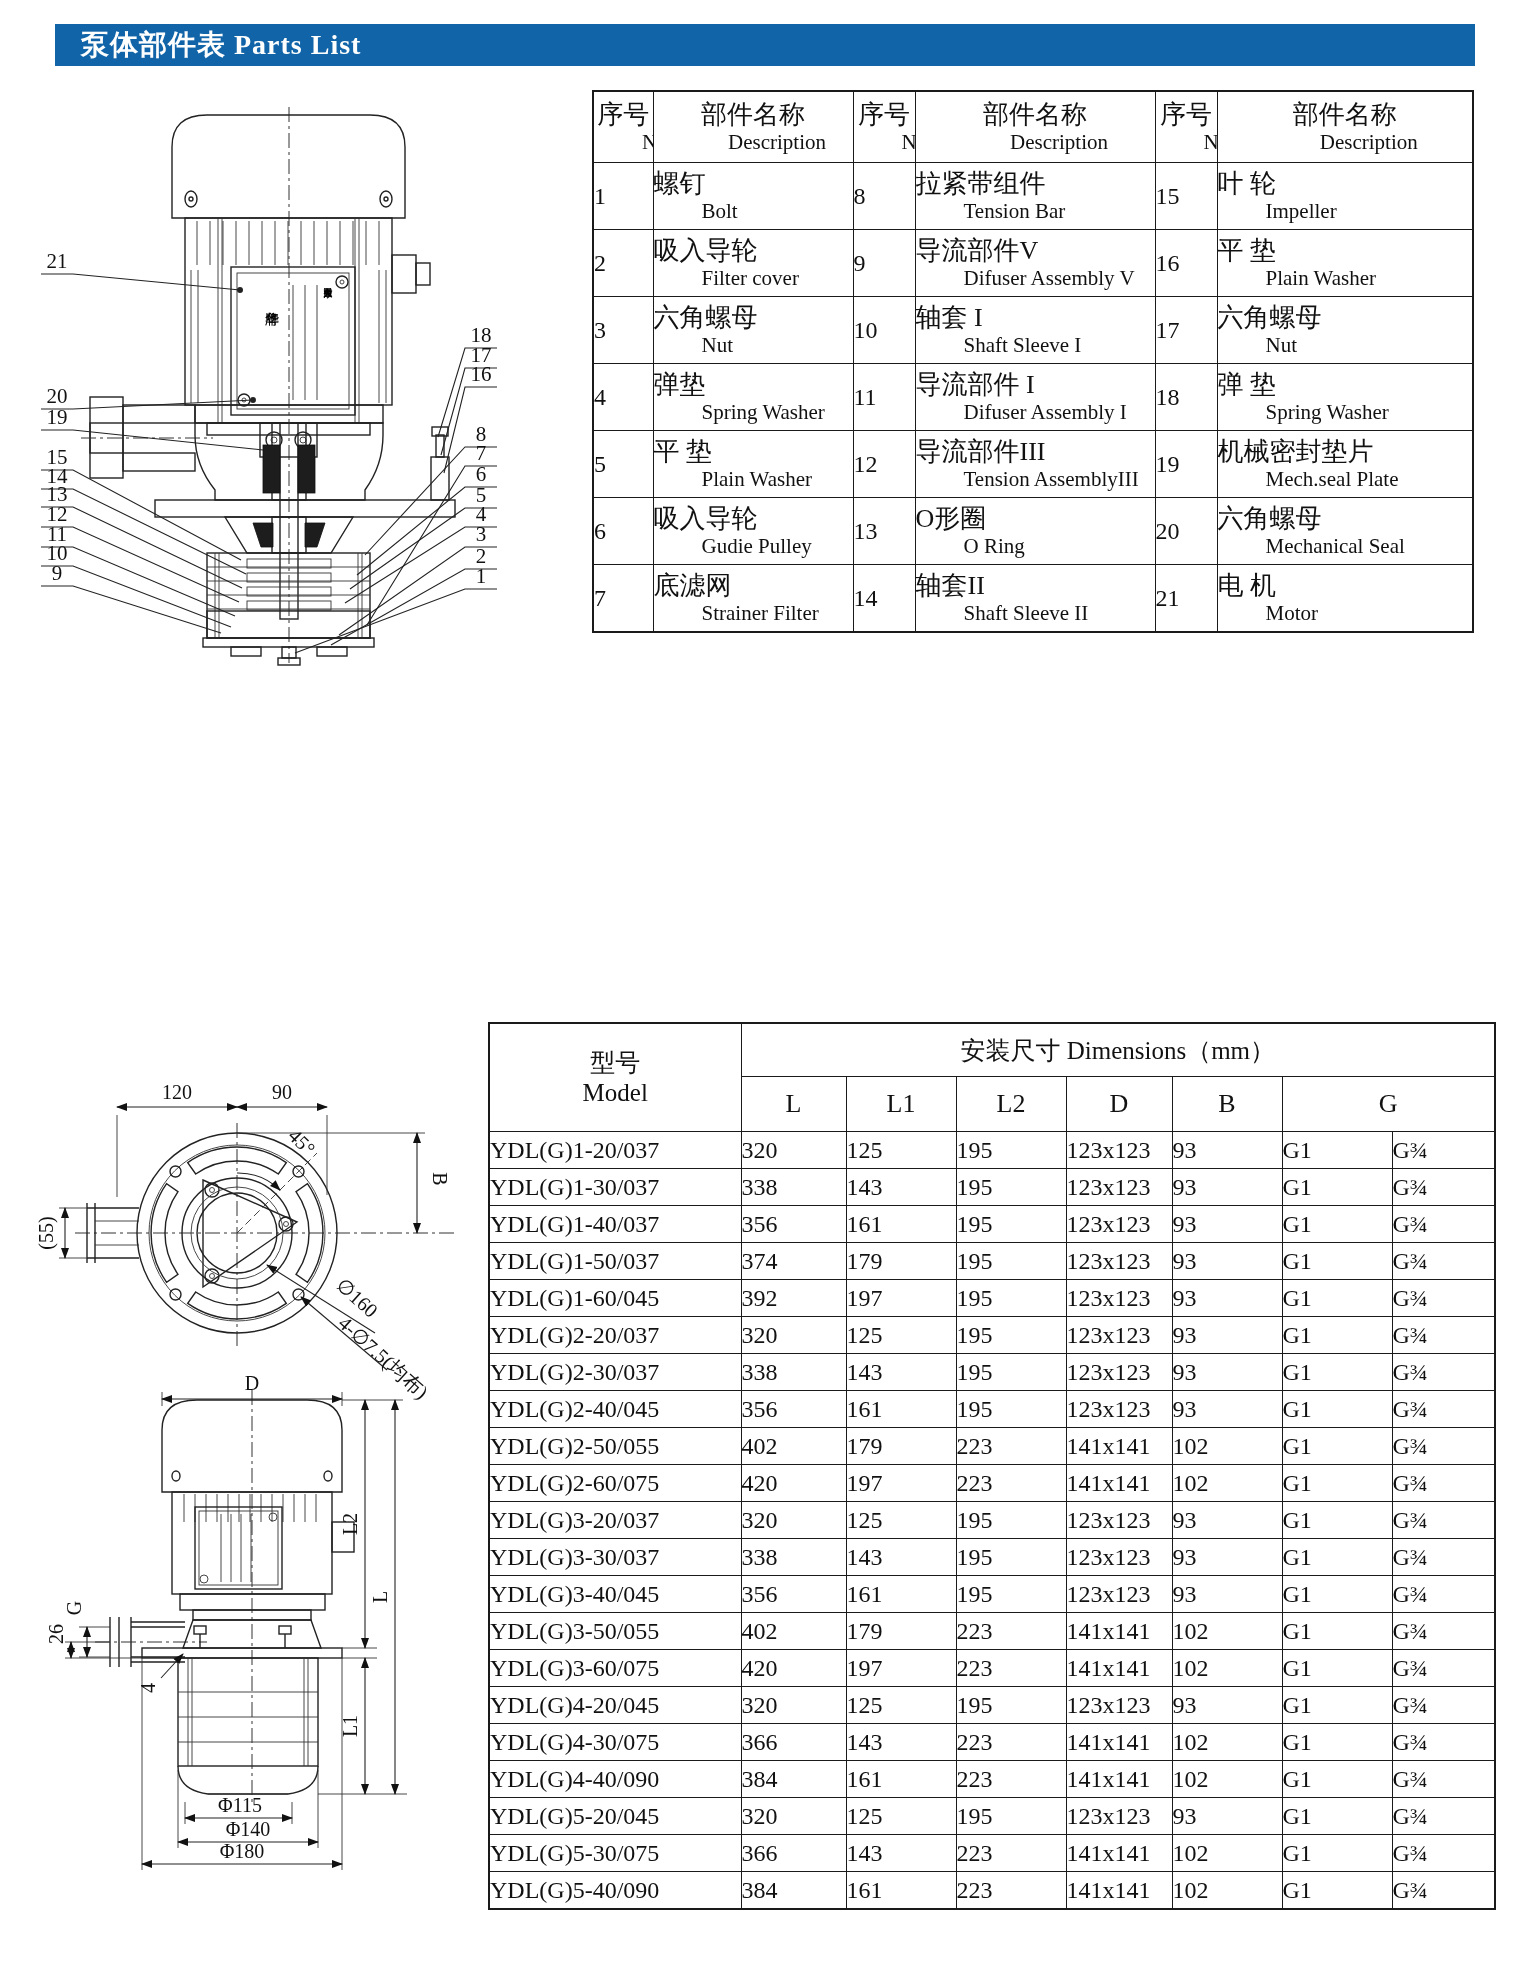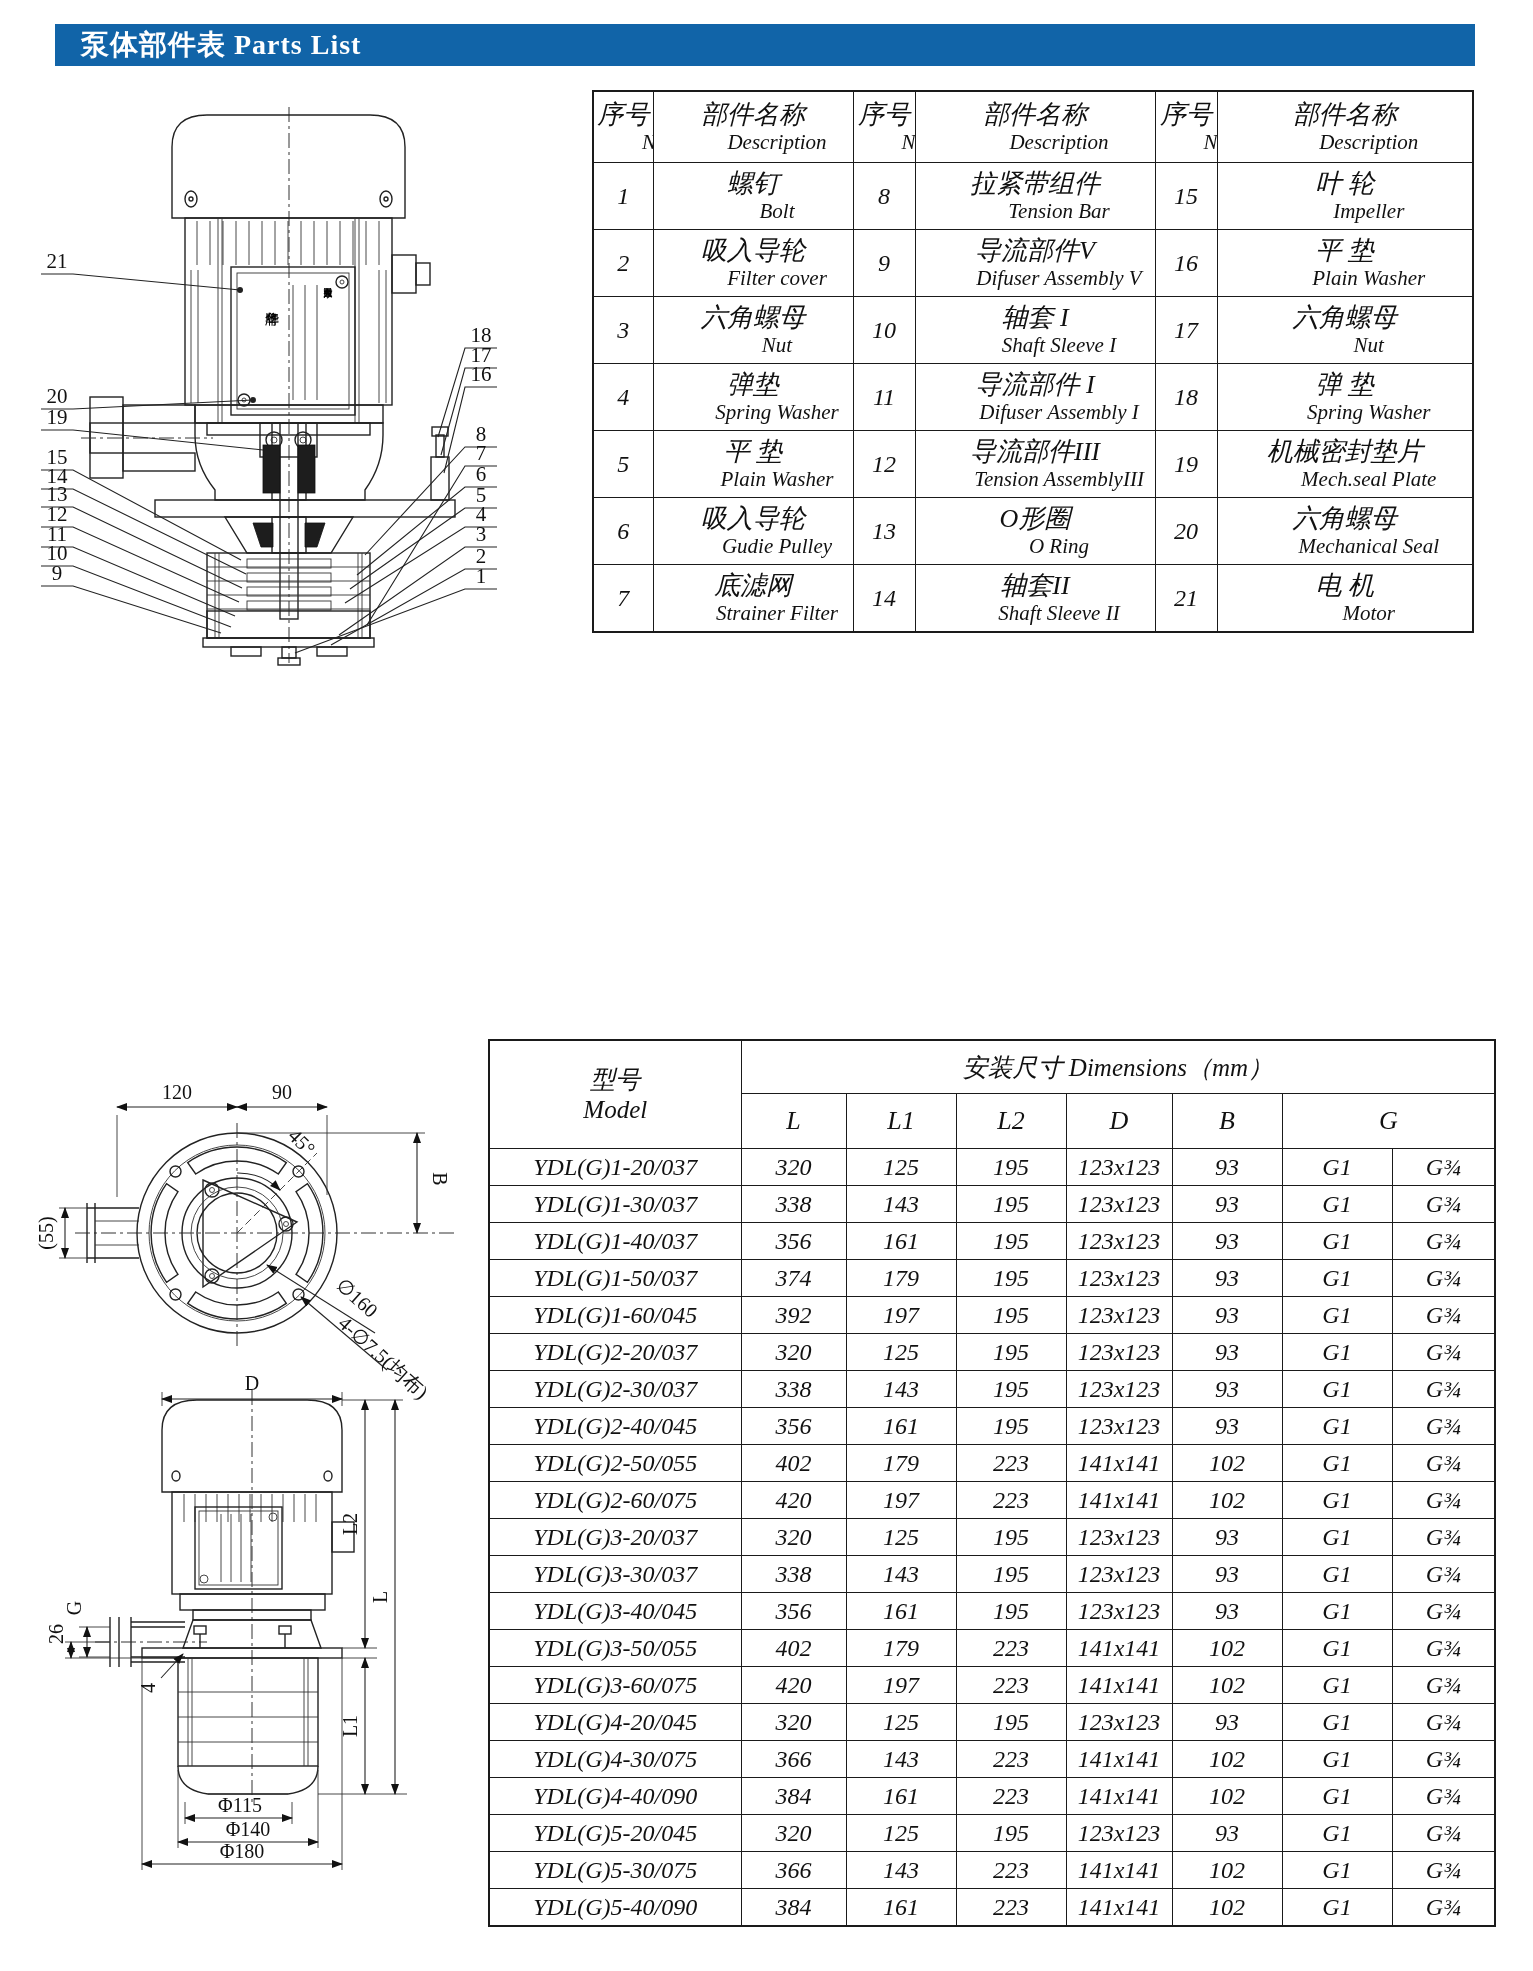--- a/index.html
+++ b/index.html
@@ -4,31 +4,31 @@
 <style>
   html,body{margin:0;padding:0;background:#fff;}
   .page{position:relative;width:1533px;height:1971px;background:#fff;overflow:hidden;
         font-family:"Liberation Serif","DejaVu Serif",serif;color:#111;}
   .banner{position:absolute;left:55px;width:1420px;height:42px;background:#1164a8;color:#fff;
           font-size:28px;font-weight:bold;line-height:42px;padding-left:26px;box-sizing:border-box;
           letter-spacing:1px;}
   #banner-parts{top:24px;}
   #banner-dims{top:916px;}
 
-  table{border-collapse:collapse;table-layout:fixed;text-align:center;font-style:italic;}
+  table{border-collapse:collapse;table-layout:fixed;}
   th,td{border:1.6px solid #1a1a1a;padding:0;font-weight:normal;overflow:hidden;}
 
   .parts-table{position:absolute;left:592px;top:90px;width:880px;border:2.4px solid #1a1a1a;}
   .parts-table th{height:70px;}
   .parts-table td{height:66px;}
   .zh{font-size:26px;line-height:31px;}
   .en{font-size:21px;line-height:25px;padding-left:48px;}
   .no{font-size:24px;}
 
-  .dims-table{position:absolute;left:488px;top:1022px;width:1006px;border:2.4px solid #1a1a1a;font-size:24px;margin-top:17px;}
+  .dims-table{position:absolute;left:488px;top:1022px;width:1006px;border:2.4px solid #1a1a1a;font-size:24px;}
   .dims-table thead tr:first-child th{height:52px;font-size:25px;}
   .dims-table thead tr:last-child th{height:54px;font-size:26px;}
   .dims-table td{height:36px;font-size:24px;}
   .model-h div{line-height:30px;}
 
   svg{position:absolute;overflow:visible;}
   svg *{vector-effect:none;}
   .ln{stroke:#222;stroke-width:1.4;fill:none;}
   .thin{stroke:#333;stroke-width:0.9;fill:none;}
   .cl{stroke:#333;stroke-width:1;fill:none;stroke-dasharray:15 4 3 4;}

